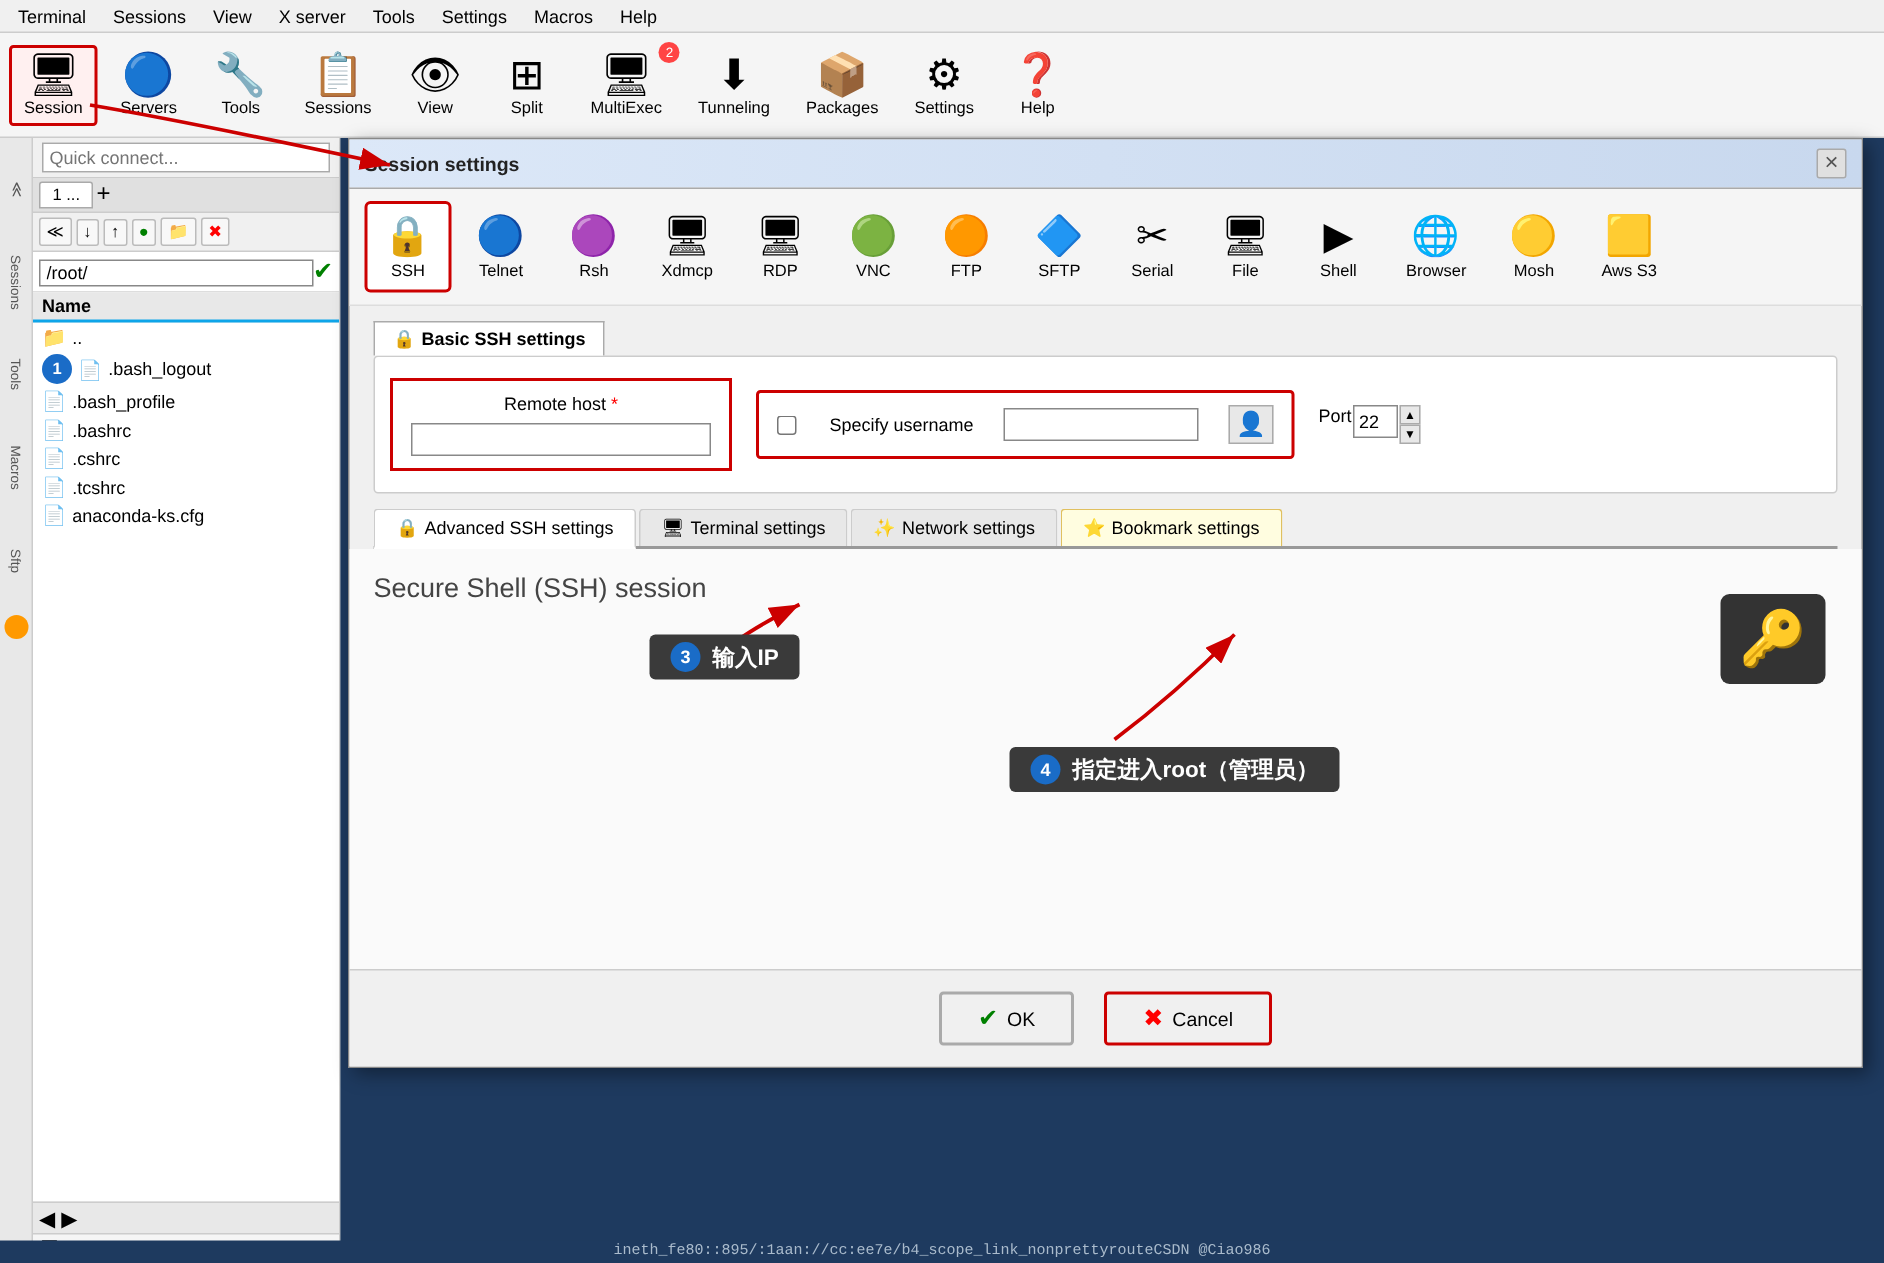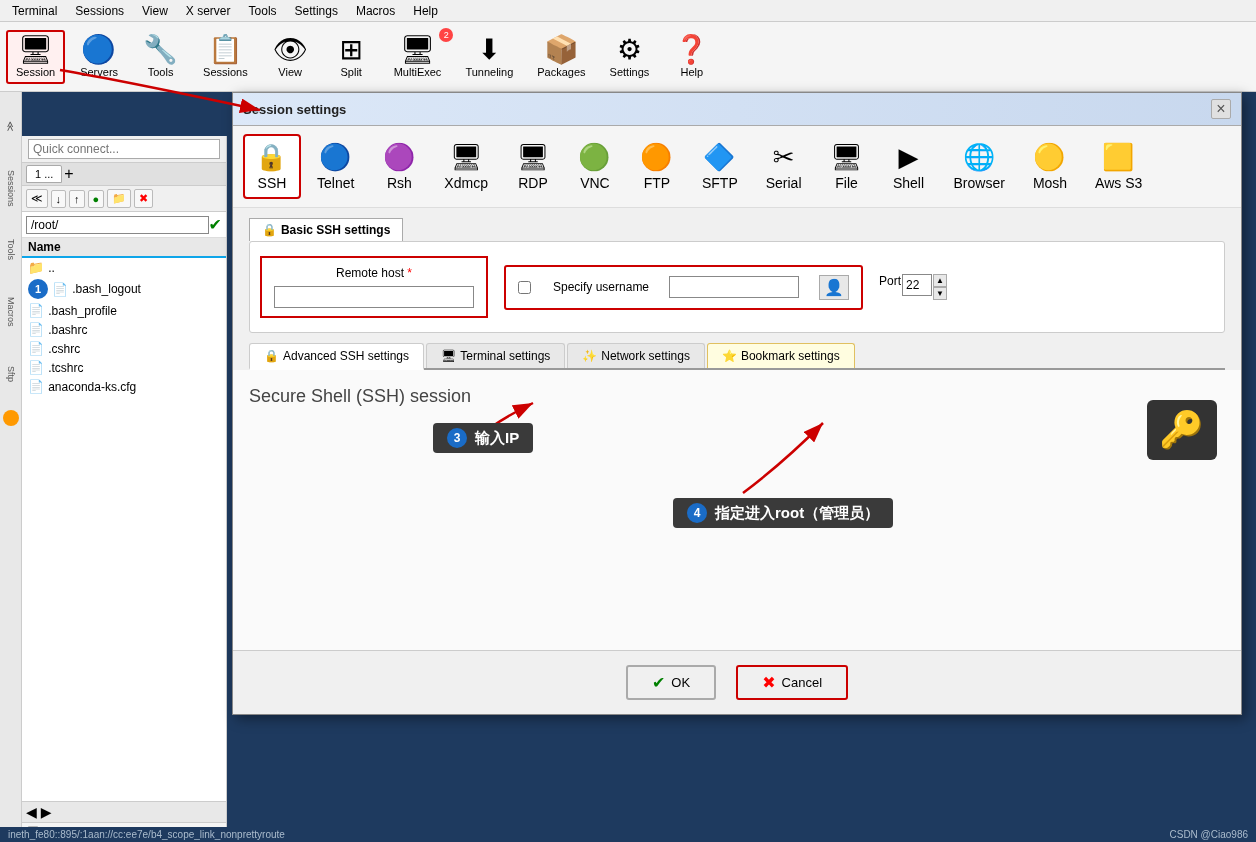--- a/index.html
+++ b/index.html
@@ -19,21 +19,21 @@
     .badge { position: absolute; top: -4px; right: -4px; background: #ff4444; color: white; border-radius: 50%; width: 14px; height: 14px; font-size: 9px; display: flex; align-items: center; justify-content: center; }
 
     
     .main-layout { display: flex; height: calc(842px - 92px); }
 
     
     .side-icons { width: 22px; background: #e8e8e8; border-right: 1px solid #ccc; display: flex; flex-direction: column; align-items: center; padding-top: 4px; gap: 2px; }
     .side-icon-btn { width: 18px; height: 60px; display: flex; align-items: center; justify-content: center; cursor: pointer; font-size: 10px; writing-mode: vertical-rl; text-orientation: mixed; color: #555; border: 1px solid transparent; }
 
     
-    .file-panel { width: 205px; background: #fff; border-right: 1px solid #ccc; display: flex; flex-direction: column; margin-top: 44px; }
+    .file-panel { width: 205px; background: #fff; border-right: 1px solid #ccc; display: flex; flex-direction: column; }
     .file-panel-toolbar { background: #f0f0f0; border-bottom: 1px solid #ccc; padding: 3px 4px; display: flex; gap: 3px; align-items: center; }
     .fp-btn { border: 1px solid #bbb; background: #f8f8f8; border-radius: 2px; padding: 2px 4px; cursor: pointer; font-size: 11px; }
     .path-bar { display: flex; align-items: flex-end; padding: 3px 4px; gap: 0; border-bottom: 1px solid #ddd; }
     .path-input { flex: 1; border: 1px solid #888; padding: 1px 4px; font-size: 12px; }
     .file-list { flex: 1; overflow-y: auto; }
     .file-item { display: flex; align-items: center; padding: 2px 6px; gap: 4px; cursor: pointer; font-size: 12px; }
     .file-icon { font-size: 13px; }
     .file-name { font-size: 12px; }
 
     .panel-bottom { border-top: 1px solid #ccc; padding: 3px 4px; font-size: 11px; background: #f5f5f5; cursor: pointer; }
@@ -42,21 +42,21 @@
     .dialog-overlay { position: fixed; top: 92px; left: 230px; width: 1010px; background: #f0f0f0; border: 1px solid #888; box-shadow: 4px 4px 12px rgba(0,0,0,0.4); z-index: 100; }
     .dialog-title-bar { background: linear-gradient(to right, #dce8f8, #c8d8ee); display: flex; align-items: center; justify-content: space-between; padding: 6px 10px; border-bottom: 1px solid #aaa; }
     .dialog-title { font-size: 13px; font-weight: bold; color: #222; }
     .dialog-close { cursor: pointer; font-size: 16px; color: #555; width: 20px; height: 20px; display: flex; align-items: center; justify-content: center; border: 1px solid #aaa; background: #e0e0e0; border-radius: 2px; }
 
     
     .protocol-row { display: flex; align-items: center; padding: 8px 10px; gap: 4px; background: #f5f5f5; border-bottom: 1px solid #ddd; flex-wrap: nowrap; overflow-x: auto; }
     .proto-btn { display: flex; flex-direction: column; align-items: center; padding: 6px 10px; cursor: pointer; border: 2px solid transparent; border-radius: 4px; min-width: 58px; }
     .proto-btn.selected { border: 2px solid #cc0000; background: #fff; }
     .proto-icon { font-size: 26px; }
-    .proto-label { font-size: 14px; margin-top: 2px; }
+    .proto-label { font-size: 11px; margin-top: 2px; }
 
     
     .ssh-settings-section { padding: 10px 16px; }
     .section-tab { display: inline-flex; align-items: center; gap: 4px; padding: 4px 12px; border: 1px solid #aaa; border-bottom: none; background: #fff; font-size: 12px; font-weight: bold; cursor: pointer; margin-right: 2px; }
     .ssh-fields { display: flex; align-items: center; gap: 16px; padding: 14px 10px; background: #fff; border: 1px solid #ccc; border-radius: 3px; }
     .field-input { border: 1px solid #888; padding: 3px 6px; font-size: 12px; width: 160px; }
     .field-input-wide { width: 200px; }
     .highlight-box { border: 2px solid #cc0000; padding: 6px; border-radius: 3px; display: flex; align-items: center; gap: 6px; }
     .username-checkbox { margin-right: 2px; }
     .username-input { border: 1px solid #888; padding: 3px 6px; font-size: 12px; width: 130px; }
@@ -75,21 +75,21 @@
     
     .dialog-body { padding: 16px; min-height: 280px; background: #fafafa; position: relative; }
     .dialog-center-text { text-align: center; font-size: 18px; color: #444; margin-top: 60px; }
     .key-image { position: absolute; right: 24px; top: 30px; width: 70px; height: 60px; background: #333; border-radius: 6px; display: flex; align-items: center; justify-content: center; font-size: 36px; }
 
     
     .dialog-footer { display: flex; justify-content: center; gap: 20px; padding: 14px; border-top: 1px solid #ccc; background: #f0f0f0; }
     .ok-btn { background: #f0f0f0; border: 2px solid #aaa; padding: 6px 24px; cursor: pointer; display: flex; align-items: center; gap: 6px; font-size: 13px; border-radius: 3px; }
     .cancel-btn { background: #f0f0f0; border: 2px solid #cc0000; padding: 6px 24px; cursor: pointer; display: flex; align-items: center; gap: 6px; font-size: 13px; border-radius: 3px; }
 
-    .bottom-bar { position: absolute; bottom: 0; left: 0; right: 0; background: #1e3a5f; color: #aabbcc; font-size: 10px; padding: 2px 8px; display: flex; justify-content: space-between; }
+    .bottom-bar { position: absolute; bottom: 0; left: 0; right: 0; background: #1e3a5f; color: #aabbcc; font-size: 10px; padding: 2px 8px; display: flex; justify-content: center; font-family: Liberation Mono, monospace; }
 
     .number-badge { display: inline-flex; align-items: center; justify-content: center; width: 20px; height: 20px; border-radius: 50%; color: white; font-size: 11px; font-weight: bold; flex-shrink: 0; }
 
     .red-box { border: 2px solid #cc0000; }
   </style>
 </head>
 <body>
 
 <div class="menubar">
   <span class="menubar-item">Terminal</span>

